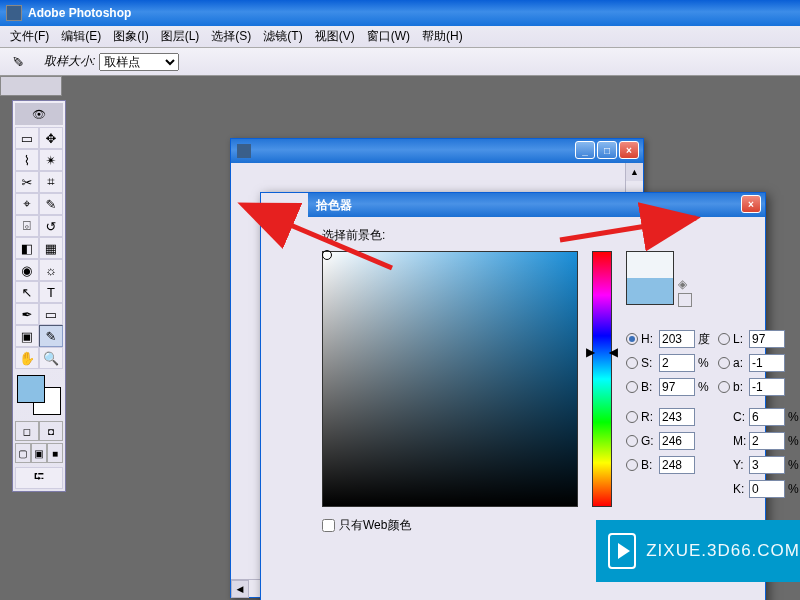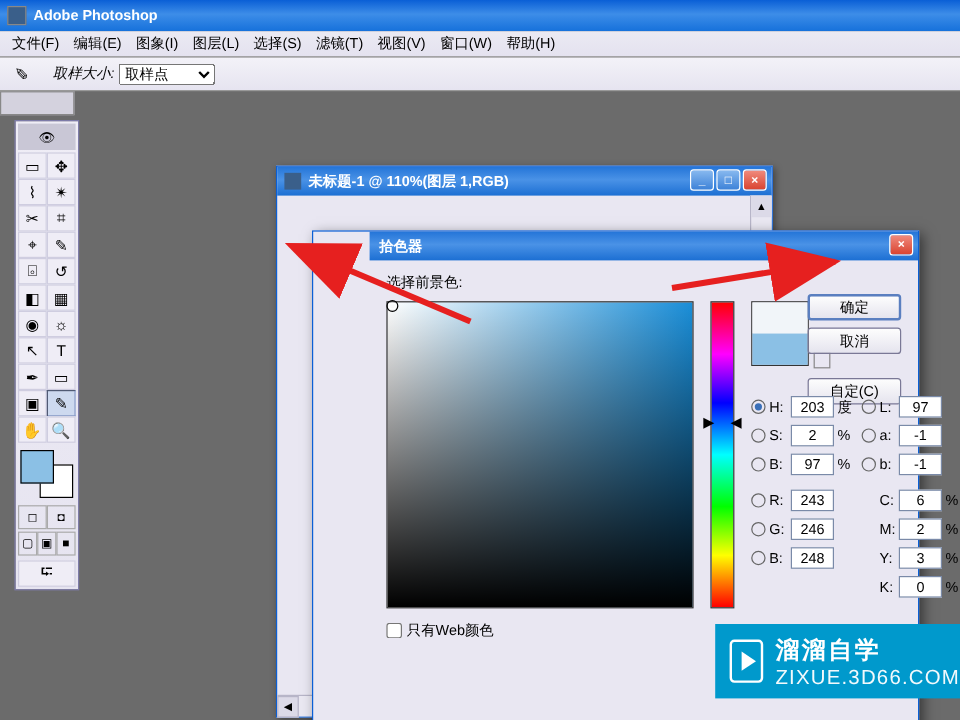--- a/index.html
+++ b/index.html
@@ -74,21 +74,21 @@
 
 .btn-col { position: absolute; right: 14px; top: 28px; width: 78px; display: flex; flex-direction: column; gap: 6px; }
 .btn-col button { height: 22px; background: linear-gradient(to bottom, #fdfdfd, #e5e4ee); border: 1px solid #7a7896; border-radius: 3px; cursor: pointer; }
 .btn-col button:first-child { border: 2px solid #5a7fc0; }
 
 .fields { position: absolute; left: 318px; top: 110px; width: 176px; }
 .frow { display: flex; align-items: center; height: 24px; }
 .frow .radio { width: 12px; height: 12px; border: 1px solid #666; border-radius: 50%; margin-right: 3px; display: inline-flex; align-items: center; justify-content: center; }
 .frow .radio.checked::after { content: ""; width: 6px; height: 6px; background: #3a6fb8; border-radius: 50%; }
 .frow label { width: 18px; }
-.frow input { width: 36px; height: 18px; border: 1px solid #7a8aa8; padding: 0 2px; font-size: 12px; text-align: center; }
+.frow input { width: 36px; height: 18px; border: 1px solid #7a8aa8; padding: 0 2px; font-size: 12px; text-align: left; }
 .frow .unit { width: 18px; margin-left: 3px; }
 .fcol-right { position: absolute; left: 92px; top: 0; }
 .fcol-right .frow label { width: 16px; }
 
 .web-only { position: absolute; left: 14px; top: 300px; display: flex; align-items: center; gap: 4px; }
 .web-only input[type=checkbox] { width: 13px; height: 13px; }
 
 
 .arrow { position: absolute; pointer-events: none; }
 .arrow svg { overflow: visible; }
@@ -191,21 +191,20 @@
       <div>■</div>
     </div>
   <div class="tool-row" style="margin-top:4px;">
       <div class="tool" style="width:48px;">⮓</div>
     </div>
 </div>
 
 <div class="doc-window">
   <div class="doc-titlebar">
     <span class="ps-icon2"></span>
-    <span>未标题-1 @ 110%(图层 1,RGB)</span>
     <div class="win-btns">
       <div class="win-btn win-min">_</div>
       <div class="win-btn win-max">□</div>
       <div class="win-btn win-close">×</div>
     </div>
   </div>
   <div class="doc-scroll-v"></div>
   <div class="doc-scroll-h">
     <div class="sb-btn">◀</div>
     <div class="sb-thumb"></div>
@@ -229,26 +228,20 @@
         <span>◀</span>
       </div>
 
     <div class="preview-box">
       <div class="preview-new"></div>
       <div class="preview-old"></div>
     </div>
     <span class="preview-cube">◈</span>
     <div class="preview-warn"></div>
 
-    <div class="btn-col">
-      <button>确定</button>
-      <button>取消</button>
-      <div style="height:8px"></div>
-      <button>自定(C)</button>
-    </div>
 
     <div class="fields">
 
       <div class="frow">
           <span class="radio checked"></span>
           <label>H:</label>
           <input value="203" style="">
           <span class="unit">度</span>
         </div>
       <div class="frow">
@@ -351,16 +344,15 @@
           <polygon points="0,0 12,5 0,10" fill="#e6201f"></polygon>
         </marker>
       </defs>
   <line x1="4" y1="40" x2="140" y2="18" stroke="#e6201f" stroke-width="5" marker-end="url(#ah2)"></line>
     </svg>
 </div>
 
 <div class="watermark">
   <div class="play"></div>
   <div class="txt">
-    <span class="big">溜溜自学</span>
     <span class="small">ZIXUE.3D66.COM</span>
   </div>
 </div>
 
 </body></html>

